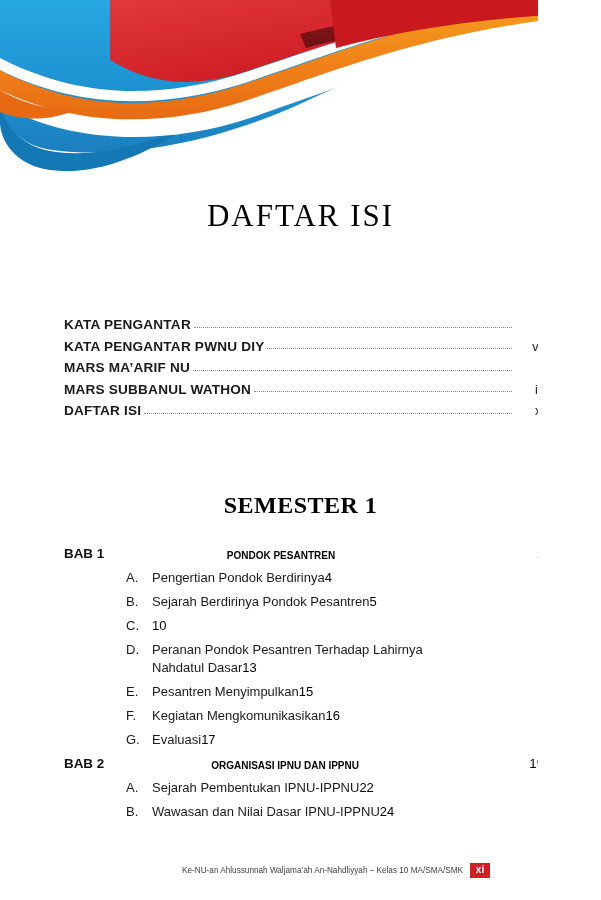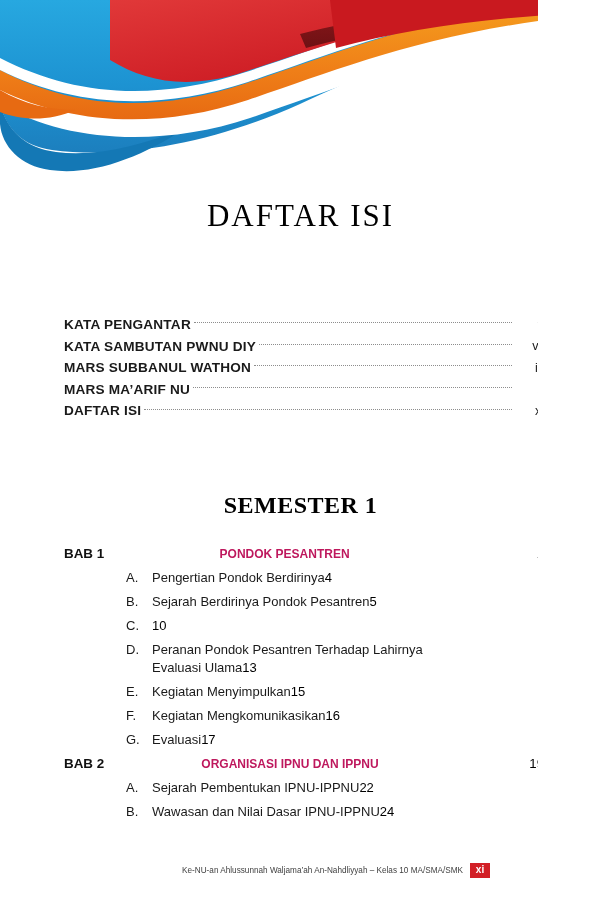--- a/index.html
+++ b/index.html
@@ -48,21 +48,21 @@
   }
   
   .toc-block {
     position: absolute;
     left: 64px;
     width: 480px;
   }
   .front-matter { top: 318px; }
   .row {
     display: flex;
-    align-items: center;
+    align-items: flex-end;
     font-size: 13.2px;
     color: #1a1a1a;
     line-height: 1.0;
     margin-bottom: 8px;
   }
   .row .lbl {
     white-space: nowrap;
   }
   .row .dots {
     flex: 1 1 auto;
@@ -107,22 +107,22 @@
   }
   .chap-row .bab {
     width: 62px;
     font-weight: 700;
     font-size: 13.4px;
     color: #111;
     flex: 0 0 62px;
   }
   .chap-row .title {
     font-weight: 700;
-    font-size: 12px;
-    color: #be185d;
+    font-size: 10px;
+    color: #000000;
     white-space: nowrap;
   }
   .sub-row {
     display: flex;
     align-items: flex-end;
     margin-bottom: 9px;
     font-size: 13px;
   }
   .sub-row .spacer {
     flex: 0 0 62px;
@@ -230,35 +230,35 @@
 
   <div class="toc-block front-matter">
 
     <div class="row">
       <span class="lbl">KATA PENGANTAR</span>
       <span class="dots"></span>
       <span class="pg">v</span>
     </div>
 
     <div class="row">
-      <span class="lbl">KATA SAMBUTAN PWNU DIY</span>
+      <span class="lbl">KATA PENGANTAR PWNU DIY</span>
       <span class="dots"></span>
       <span class="pg">vii</span>
     </div>
 
     <div class="row">
+      <span class="lbl">MARS MA’ARIF NU</span>
+      <span class="dots"></span>
+      <span class="pg">x</span>
+    </div>
+
+    <div class="row">
       <span class="lbl">MARS SUBBANUL WATHON</span>
       <span class="dots"></span>
       <span class="pg">ix</span>
-    </div>
-
-    <div class="row">
-      <span class="lbl">MARS MA’ARIF NU</span>
-      <span class="dots"></span>
-      <span class="pg">x</span>
     </div>
 
     <div class="row">
       <span class="lbl">DAFTAR ISI</span>
       <span class="dots"></span>
       <span class="pg">xi</span>
     </div>
 
   </div>
 
@@ -300,29 +300,29 @@
       <span class="spacer"></span>
       <span class="letter">D.</span>
       <span class="stitle">Peranan Pondok Pesantren Terhadap Lahirnya</span>
       <span class="dots"></span>
       <span class="pg"></span>
     </div>
 
     <div class="sub-row cont">
       <span class="spacer"></span>
       <span class="letter"></span>
-      <span class="stitle">Evaluasi Ulama</span>
+      <span class="stitle">Nahdatul Dasar</span>
       <span class="dots"></span>
       <span class="pg">13</span>
     </div>
 
     <div class="sub-row">
       <span class="spacer"></span>
       <span class="letter">E.</span>
-      <span class="stitle">Kegiatan Menyimpulkan</span>
+      <span class="stitle">Pesantren Menyimpulkan</span>
       <span class="dots"></span>
       <span class="pg">15</span>
     </div>
 
     <div class="sub-row">
       <span class="spacer"></span>
       <span class="letter">F.</span>
       <span class="stitle">Kegiatan Mengkomunikasikan</span>
       <span class="dots"></span>
       <span class="pg">16</span>

